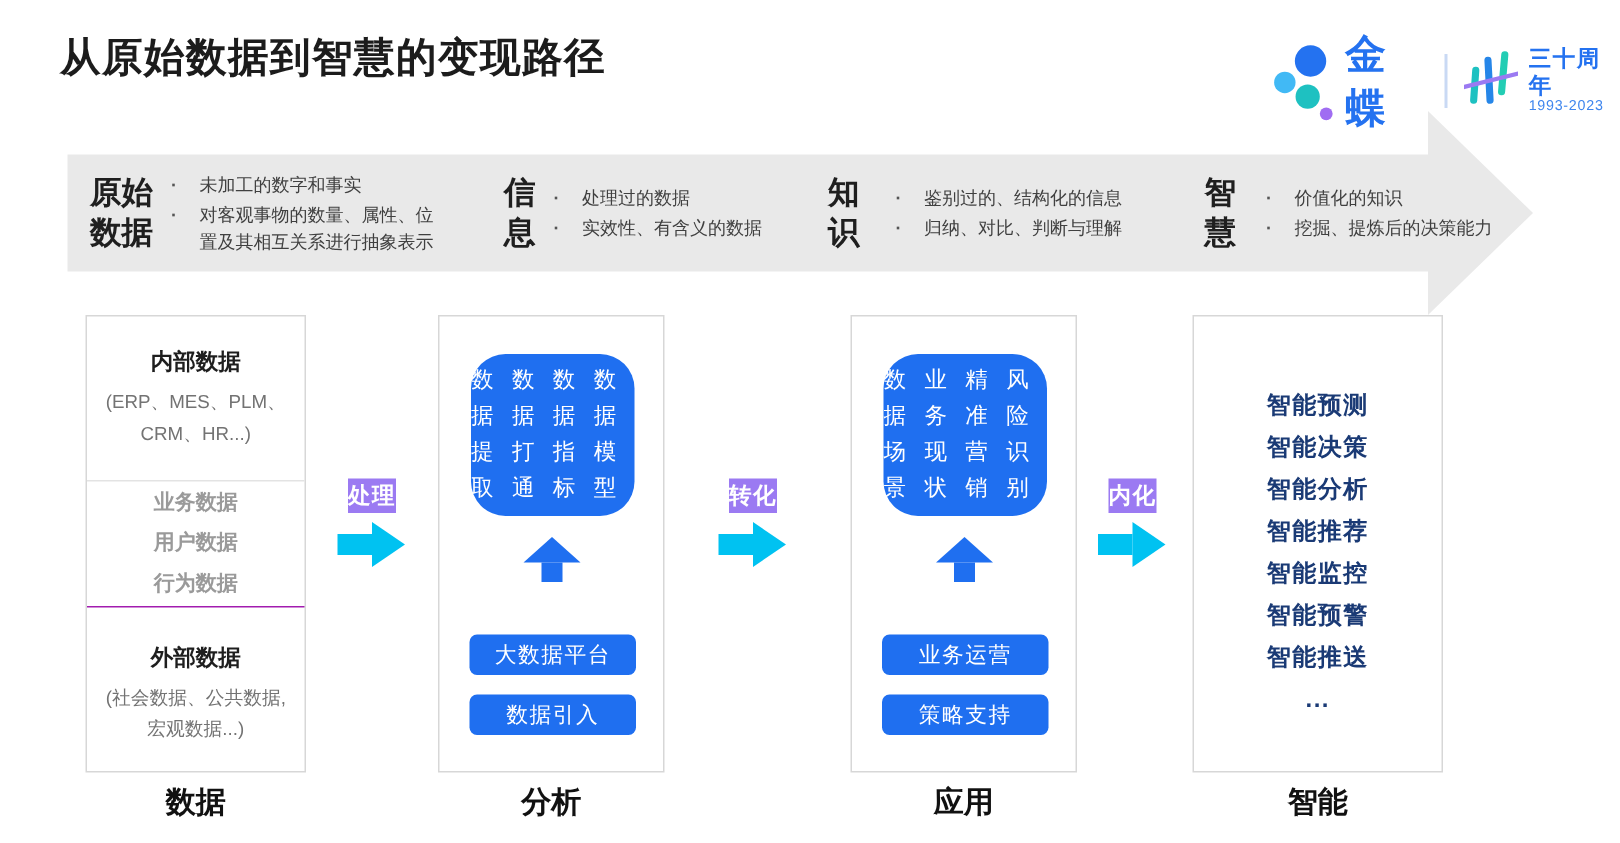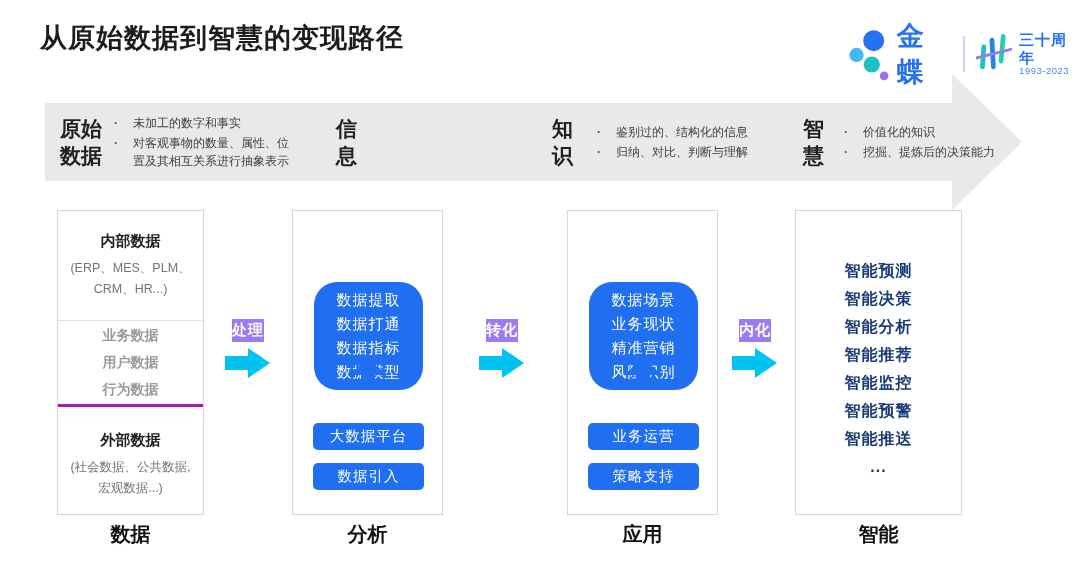--- a/index.html
+++ b/index.html
@@ -33,27 +33,27 @@
   .s3{left:552px;gap:24px;} .s3 ul{width:175px;}
   .s4{left:803px;gap:20px;} .s4 ul{width:165px;}
   
   .col{position:absolute;top:210px;height:305px;background:#fff;border:1px solid #d7d7d7;box-sizing:border-box;}
   .col-data{left:57px;width:147px;display:flex;flex-direction:column;}
   .col-analysis{left:292px;width:151px;}
   .col-application{left:567px;width:151px;}
   .col-intel{left:795px;width:167px;text-align:center;padding-top:46px;}
   .sec{text-align:center;}
   .sec-1{height:110px;border-bottom:1px solid #e3e3e3;padding-top:21px;box-sizing:border-box;}
-  .sec-2{height:83px;border-bottom:3px solid #a21caf;display:flex;flex-direction:column;justify-content:center;}
+  .sec-2{height:83px;border-bottom:1px solid #a21caf;display:flex;flex-direction:column;}
   .sec-3{flex:1;padding-top:24px;}
   .sec .sec-title{font-size:15px;font-weight:800;color:#1e1e1e;margin-bottom:7px;}
   .sec .sec-sub{font-size:12.5px;color:#737373;line-height:21px;padding:0 6px;}
   .sec-2 .gitem{font-size:14px;font-weight:600;color:#9a9a9a;line-height:27px;}
   .bluebox{position:absolute;left:21px;top:25px;width:109px;height:108px;background:#1f6ff0;border-radius:23px;
-    color:#fff;display:flex;flex-direction:column;justify-content:center;align-items:center;margin-top:46px;}
+    color:#fff;display:flex;flex-direction:row;justify-content:center;align-items:center;}
   .bluebox span{font-size:15px;line-height:24px;letter-spacing:1px;}
   .up-arrow{position:absolute;left:50%;top:147px;transform:translateX(-50%);width:38px;}
   .up-arrow .head{width:0;height:0;margin:0 auto;
     border-left:19px solid transparent;border-right:19px solid transparent;border-bottom:17px solid #1f6ff0;}
   .up-arrow .stem{width:14px;height:13px;background:#1f6ff0;margin:0 auto;}
   .smallbtn{position:absolute;left:20px;width:111px;height:27px;background:#1f6ff0;border-radius:5px;
     color:#fff;font-size:14.5px;display:flex;align-items:center;justify-content:center;letter-spacing:1px;}
   .btn-a{top:212px;} .btn-b{top:252px;}
   .intel-item{font-size:16px;font-weight:700;color:#1a3a75;line-height:28px;letter-spacing:1px;}
   
@@ -111,20 +111,28 @@
         <span>对客观事物的数量、属性、位置及其相互关系进行抽象表示</span>
       </li>
   </ul>
 </div>
 
 <div class="stage s2">
   <div class="stitle">
     <span class="btxt">信</span>
     <span class="btxt">息</span>
   </div>
+  <ul>
+    <li>
+        <span>处理过的数据</span>
+      </li>
+    <li>
+        <span>实效性、有含义的数据</span>
+      </li>
+  </ul>
 </div>
 
 <div class="stage s3">
   <div class="stitle">
     <span class="btxt">知</span>
     <span class="btxt">识</span>
   </div>
   <ul>
     <li>
         <span>鉴别过的、结构化的信息</span>

